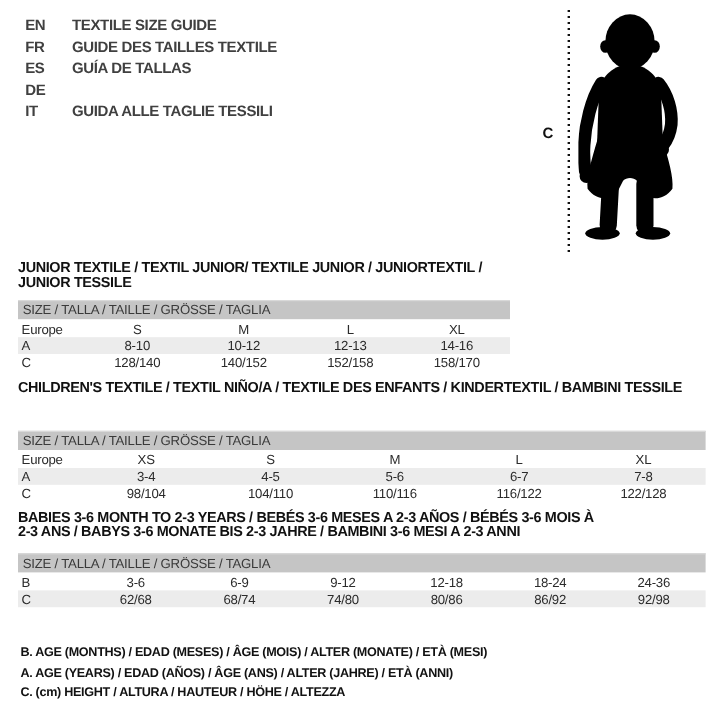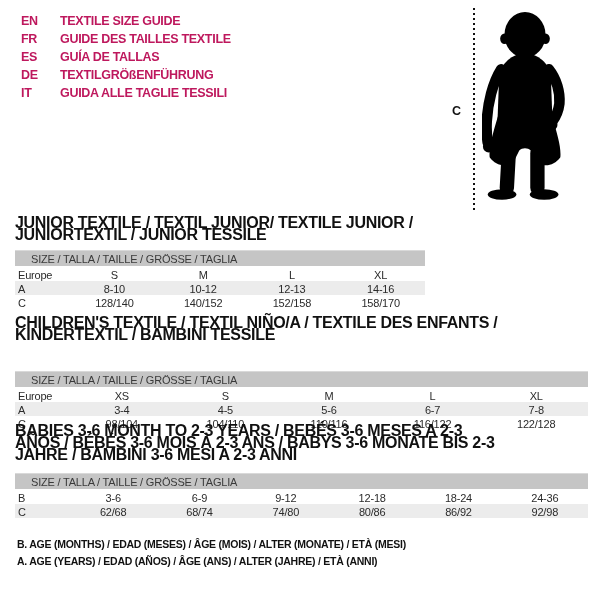--- a/index.html
+++ b/index.html
@@ -19,21 +19,21 @@
     position: absolute;
     left: 21px;
     top: 12px;
   }
   .lang-row {
     display: flex;
     line-height: 18px;
     font-size: 12.5px;
     font-weight: bold;
     letter-spacing: -0.3px;
-    color: #be185d;
+    color: #404040;
   }
   .lang-code { width: 39px; flex: 0 0 39px; }
 
   
   .figure { position: absolute; left: 440px; top: 0; width: 160px; height: 215px; }
   .dotted-line {
     position: absolute;
     left: 33px;
     top: 8px;
     width: 2px;
@@ -49,38 +49,38 @@
     color: #111;
   }
   .baby-svg { position: absolute; left: 42px; top: 10px; }
 
   
   .tbl-section { position: absolute; left: 15px; }
   .t1 { top: 217px; width: 410px; }
   .t2 { top: 317px; width: 573px; }
   .t3 { top: 425px; width: 573px; }
   .tbl-title {
-    font-size: 16px;
+    font-size: 12px;
     font-weight: bold;
     letter-spacing: -0.3px;
     line-height: 12px;
     color: #111;
     white-space: normal;
   }
   .t1 .tbl-title { margin-bottom: 9px; }
   .t2 .tbl-title { margin-bottom: 30px; }
   .t3 .tbl-title { max-width: 492px; line-height: 12px; margin-bottom: 12px; }
   .tbl-header {
     height: 16px;
     line-height: 16px;
     background: var(--bar, #c5c5c5);
     color: #3a3a3a;
     font-size: 11px;
     letter-spacing: -0.2px;
-    padding-left: 16px;
+    padding-left: 4px;
     border-top: 1px solid #d9d9d9;
     margin-bottom: 1px;
   }
   .tbl-row { display: flex; height: 14px; line-height: 17px; font-size: 11px; color: #2b2b2b; }
   .tbl-row.stripe { background: var(--stripe, #ececec); }
   .cell-label { flex: 0 0 55px; padding-left: 3px; letter-spacing: -0.2px; }
   .cell-value { flex: 1 1 0; text-align: center; letter-spacing: -0.2px; }
 
   
   .notes { position: absolute; left: 17px; top: 536px; }
@@ -105,21 +105,20 @@
       <div class="lang-row">
         <span class="lang-code">FR</span>
         <span class="lang-text">GUIDE DES TAILLES TEXTILE</span>
       </div>
       <div class="lang-row">
         <span class="lang-code">ES</span>
         <span class="lang-text">GUÍA DE TALLAS</span>
       </div>
       <div class="lang-row">
         <span class="lang-code">DE</span>
-        <span class="lang-text">TEXTILGRÖßENFÜHRUNG</span>
       </div>
       <div class="lang-row">
         <span class="lang-code">IT</span>
         <span class="lang-text">GUIDA ALLE TAGLIE TESSILI</span>
       </div>
     </div>
 
   <div class="figure">
     <div class="dotted-line"></div>
     <div class="figure-label">C</div>
@@ -214,15 +213,16 @@
         <div class="cell-value">74/80</div>
         <div class="cell-value">80/86</div>
         <div class="cell-value">86/92</div>
         <div class="cell-value">92/98</div>
       </div>
     </div>
 
   <div class="notes">
       <div class="note-line">B. AGE (MONTHS) / EDAD (MESES) / ÂGE (MOIS) / ALTER (MONATE) / ETÀ (MESI)</div>
       <div class="note-line">A. AGE (YEARS) / EDAD (AÑOS) / ÂGE (ANS) / ALTER (JAHRE) / ETÀ (ANNI)</div>
+      <div class="note-line">C. (cm) HEIGHT / ALTURA / HAUTEUR / HÖHE / ALTEZZA</div>
     </div>
 
 </div>
 
 </body></html>

